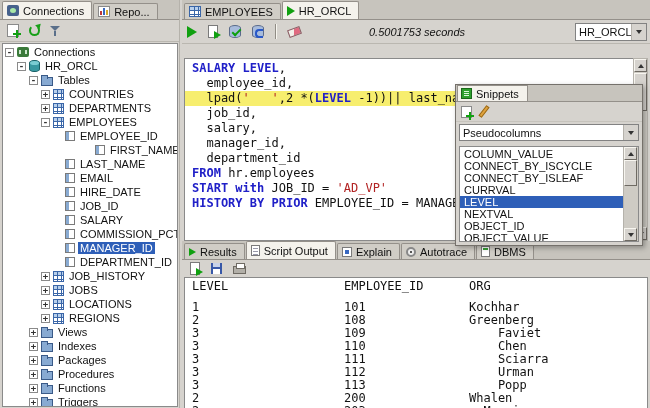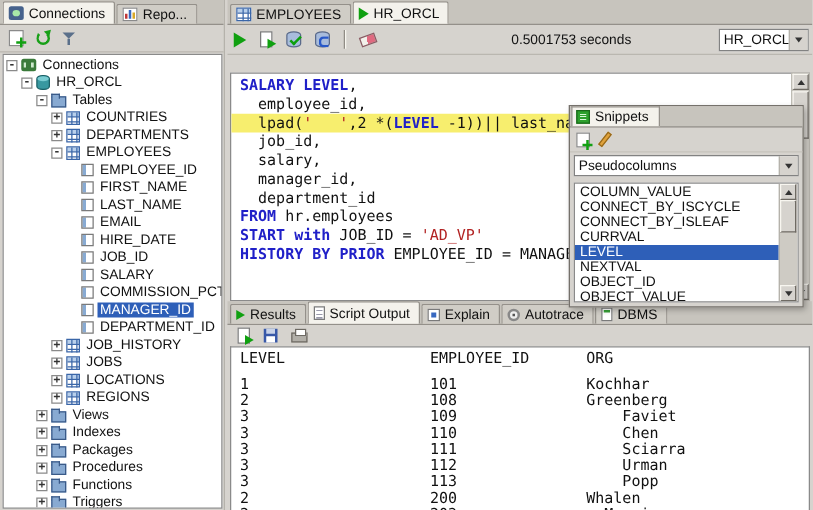--- a/index.html
+++ b/index.html
@@ -24,21 +24,21 @@
 .tree-label{padding:0 2px;}
 .tree-item.selected .tree-label{background:var(--selection_bg,#2e5fb8);color:#fff;}
 #splitter{position:absolute;left:179px;top:0;width:3px;height:408px;background:#d6d3ce;border-left:1px solid #b5b2ab;}
 
 
 #main-panel{position:absolute;left:182px;top:0;right:0;height:408px;}
 #main-tabs{height:20px;}
 #main-toolbar{position:absolute;top:20px;left:0;right:0;height:24px;display:flex;align-items:center;padding:0 5px;border-bottom:1px solid #bab7b0;}
 #main-toolbar-icons{display:flex;align-items:center;gap:11px;}
 .tb-sep{width:2px;height:15px;border-left:1px solid #908c85;border-right:1px solid #f8f6f0;}
-#timing{margin-left:108px;}
+#timing{margin-left:68px;font-style:italic;}
 .combo{display:flex;align-items:center;height:18px;background:#fff;border:1px solid #828282;}
 .combo-text{flex:1;padding:0 3px;overflow:hidden;white-space:nowrap;}
 .combo-btn{width:15px;height:100%;background:#d6d3ce;border-left:1px solid #b5b2ab;display:flex;align-items:center;justify-content:center;}
 #conn-combo{position:absolute;right:3px;top:3px;width:72px;}
 #sql-label{position:absolute;top:45px;left:5px;}
 #editor{position:absolute;top:58px;left:2px;right:2px;height:183px;background:#fff;border:1px solid #8a8a8a;padding:2px 16px 0 7px;font:12px/15px "DejaVu Sans Mono",monospace;overflow:hidden;}
 .sql-line{white-space:pre;height:15px;}
 .sql-line.hl{background:var(--line_highlight,#f7ee6e);margin-left:-7px;padding-left:7px;margin-right:-16px;}
 .tok-kw{color:var(--sql_keyword,#2020c8);font-weight:bold;}
 .tok-str{color:var(--sql_string,#b22222);}
@@ -189,21 +189,21 @@
         <div class="tree-item" style="padding-left: 38px;">
           <span class="expander">-</span>
           <span class="icon ti-table"></span>
           <span class="tree-label">EMPLOYEES</span>
         </div>
         <div class="tree-item" style="padding-left: 50px;">
           <span class="expander none"></span>
           <span class="icon ti-column"></span>
           <span class="tree-label">EMPLOYEE_ID</span>
         </div>
-        <div class="tree-item" style="padding-left: 50px; text-align: center;">
+        <div class="tree-item" style="padding-left: 80px; text-align: center;">
           <span class="expander none"></span>
           <span class="icon ti-column"></span>
           <span class="tree-label">FIRST_NAME</span>
         </div>
         <div class="tree-item" style="padding-left: 50px;">
           <span class="expander none"></span>
           <span class="icon ti-column"></span>
           <span class="tree-label">LAST_NAME</span>
         </div>
         <div class="tree-item" style="padding-left: 50px;">

